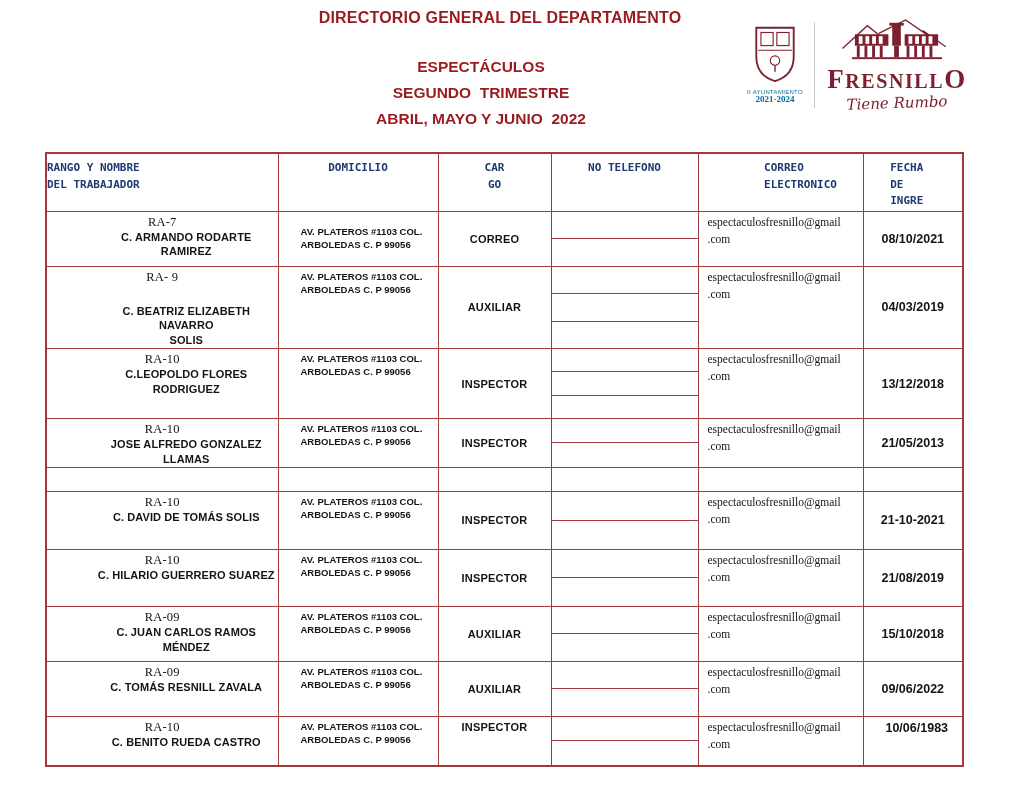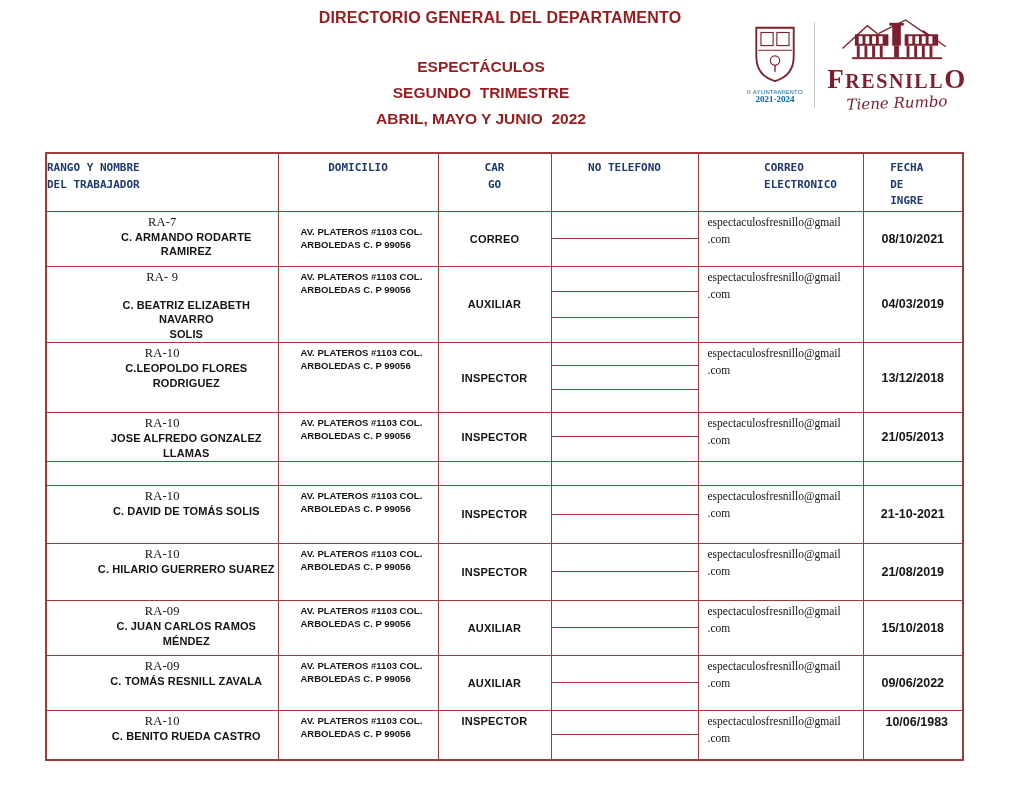--- a/index.html
+++ b/index.html
@@ -69,21 +69,21 @@
   tbody tr:nth-child(8){height:55px;}
   tbody tr:nth-child(9){height:55px;}
   tbody tr:nth-child(10){height:50px;}
   td{vertical-align:top;position:relative;}
   .cell-name{text-align:center;}
   .rank{
     padding-top:3px;font-family:"Liberation Serif",serif;font-size:12.5px;
     letter-spacing:.2px;
   }
   .emp-name{font-weight:bold;font-size:11px;line-height:1.35;letter-spacing:.1px;padding-left:48px;}
-  tbody tr:nth-child(2) .emp-name{margin-top:13px;}
+  tbody tr:nth-child(2) .emp-name{margin-top:19px;}
   .addr{
     padding:3px 4px 0 22px;font-size:9.5px;font-weight:bold;line-height:1.4;text-align:left;
   }
   tbody tr:nth-child(1) .addr{padding-top:13px;}
   .cell-cargo{vertical-align:middle;text-align:center;font-weight:bold;font-size:11px;letter-spacing:.2px;}
   tbody tr:nth-child(10) .cell-cargo{vertical-align:top;padding-top:4px;}
   .slots{position:absolute;inset:0;display:flex;flex-direction:column;}
   .slot{flex:1;border-bottom:1.5px solid var(--line);}
   .slot:last-child{border-bottom:none;}
   .email{

